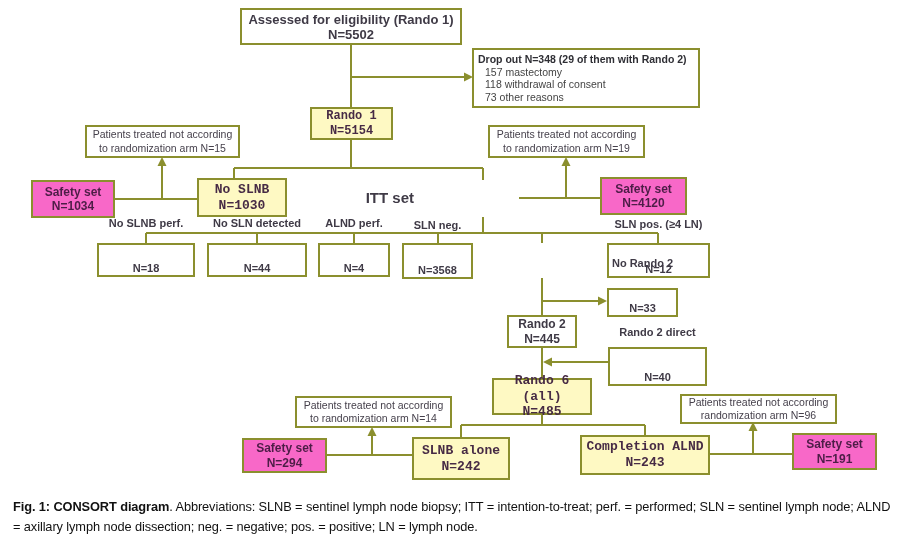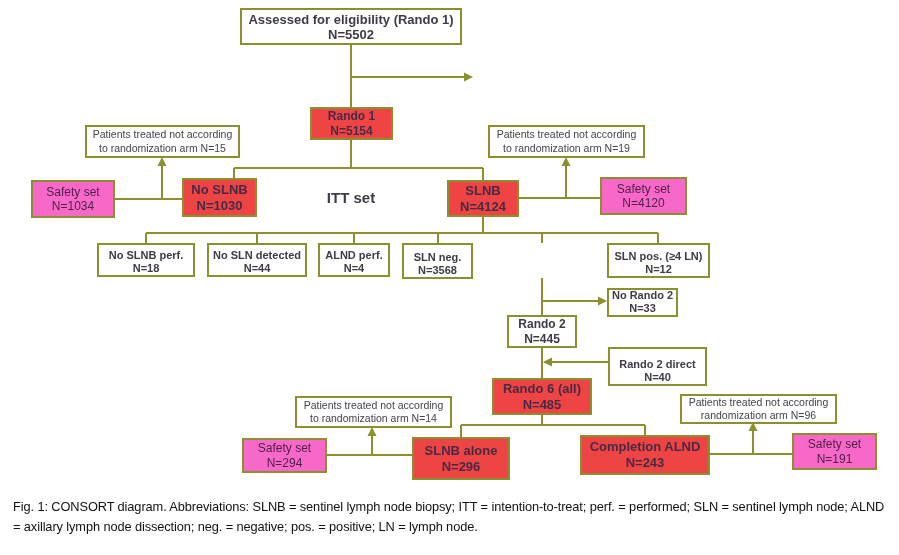--- a/index.html
+++ b/index.html
@@ -3,33 +3,33 @@
 <meta charset="utf-8">
 <style>
   html,body{margin:0;padding:0;background:#fff;}
   #canvas{position:relative;width:899px;height:555px;background:#fff;
           font-family:"Liberation Sans",sans-serif;overflow:hidden;}
   #connectors{position:absolute;left:0;top:0;z-index:1;}
   .box{position:absolute;z-index:2;border:2px solid #8b8f2e;background:#fff;
        display:flex;flex-direction:column;align-items:center;justify-content:center;
        text-align:center;color:#3f3a46;line-height:1.2;box-sizing:border-box;}
   .box .b, .bold{font-weight:bold;justify-content:flex-end;}
-  .pink{background:#ef4444;color:#472b45;font-weight:bold;}
-  .hotpink{background:#f868c8;color:#4d1d47;font-weight:normal;}
+  .pink{background:#fef9c3;color:#472b45;font-weight:bold;font-family:Liberation Mono, monospace;}
+  .hotpink{background:#f868c8;color:#4d1d47;font-weight:bold;}
   .f13{font-size:13px;}
   .f12{font-size:12px;}
-  .f11{font-size:11px;}
+  .f11{font-size:11px;gap:32px;}
   .leftalign{align-items:flex-start;text-align:left;padding:3px 4px;}
   .leftalign .item{padding-left:7px;font-size:10.5px;color:#444;}
   .leftalign .b{font-size:10.5px;white-space:nowrap;color:#2f2f35;}
   .smalltext{font-size:10.5px;color:#46414c;line-height:1.25;align-items:center;}
   #itt-label{position:absolute;z-index:2;font-weight:bold;font-size:15px;color:#3f3a46;}
   #caption{position:absolute;left:13px;top:497px;width:878px;z-index:2;
            font-size:12.8px;color:#111;line-height:1.55;letter-spacing:-0.1px;}
-  #caption .capb{font-weight:normal;}
+  #caption .capb{font-weight:bold;}
 </style>
 </head>
 <body>
 
 <div id="canvas">
 
   <svg id="connectors" width="899" height="555">
     <g stroke="#8b8f2e" stroke-width="2" fill="none">
       <path d="M351 45 V107"></path>
       <path d="M351 77 H464"></path>
@@ -52,20 +52,26 @@
       <polygon points="372,427 367.5,436 376.5,436"></polygon>
       <polygon points="753,422 748.5,431 757.5,431"></polygon>
     </g>
   </svg>
 
   <div class="box bold f13" style="left:240px;top:8px;width:222px;height:37px">
     <span>Assessed for eligibility (Rando 1)</span>
     <span>N=5502</span>
   </div>
 
+  <div class="box leftalign" style="left:472px;top:48px;width:228px;height:60px;justify-content:flex-start">
+    <div class="b">Drop out N=348 (29 of them with Rando 2)</div>
+    <div class="item">157 mastectomy</div>
+    <div class="item">118 withdrawal of consent</div>
+    <div class="item">73 other reasons</div>
+  </div>
 
   <div class="box pink f12" style="left:310px;top:107px;width:83px;height:33px">
     <span>Rando 1</span>
     <span>N=5154</span>
   </div>
 
   <div class="box smalltext" style="left:85px;top:125px;width:155px;height:33px">
     <span>Patients treated not according</span>
     <span>to randomization arm N=15</span>
   </div>
@@ -73,31 +79,27 @@
   <div class="box smalltext" style="left:488px;top:125px;width:157px;height:33px">
     <span>Patients treated not according</span>
     <span>to randomization arm N=19</span>
   </div>
 
   <div class="box hotpink f12" style="left:31px;top:180px;width:84px;height:38px">
     <span>Safety set</span>
     <span>N=1034</span>
   </div>
 
-  <div class="box pink f13" style="left:182px;top:178px;width:75px;height:39px">
+  <div class="box pink f13" style="left:197px;top:178px;width:90px;height:39px">
     <span>No SLNB</span>
     <span>N=1030</span>
   </div>
 
-  <div id="itt-label" style="left:306px;top:189px;width:90px;text-align:center">ITT set</div>
+  <div id="itt-label" style="left:324px;top:189px;width:90px;text-align:right">ITT set</div>
 
-  <div class="box pink f13" style="left:447px;top:180px;width:72px;height:37px">
-    <span>SLNB</span>
-    <span>N=4124</span>
-  </div>
 
   <div class="box hotpink f12" style="left:600px;top:177px;width:87px;height:38px">
     <span>Safety set</span>
     <span>N=4120</span>
   </div>
 
   <div class="box bold f11" style="left:97px;top:243px;width:98px;height:34px">
     <span>No SLNB perf.</span>
     <span>N=18</span>
   </div>
@@ -153,21 +155,21 @@
     <span>randomization arm N=96</span>
   </div>
 
   <div class="box hotpink f12" style="left:242px;top:438px;width:85px;height:35px">
     <span>Safety set</span>
     <span>N=294</span>
   </div>
 
   <div class="box pink f13" style="left:412px;top:437px;width:98px;height:43px">
     <span>SLNB alone</span>
-    <span>N=296</span>
+    <span>N=242</span>
   </div>
 
   <div class="box pink f13" style="left:580px;top:435px;width:130px;height:40px">
     <span>Completion ALND</span>
     <span>N=243</span>
   </div>
 
   <div class="box hotpink f12" style="left:792px;top:433px;width:85px;height:37px">
     <span>Safety set</span>
     <span>N=191</span>

